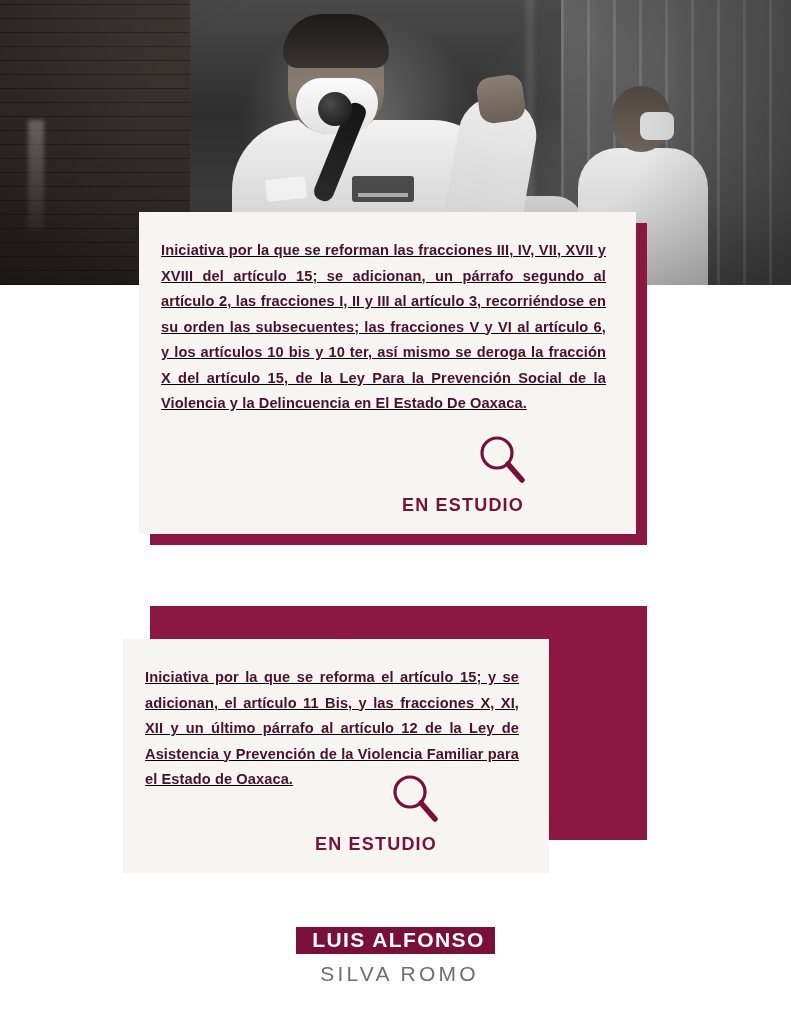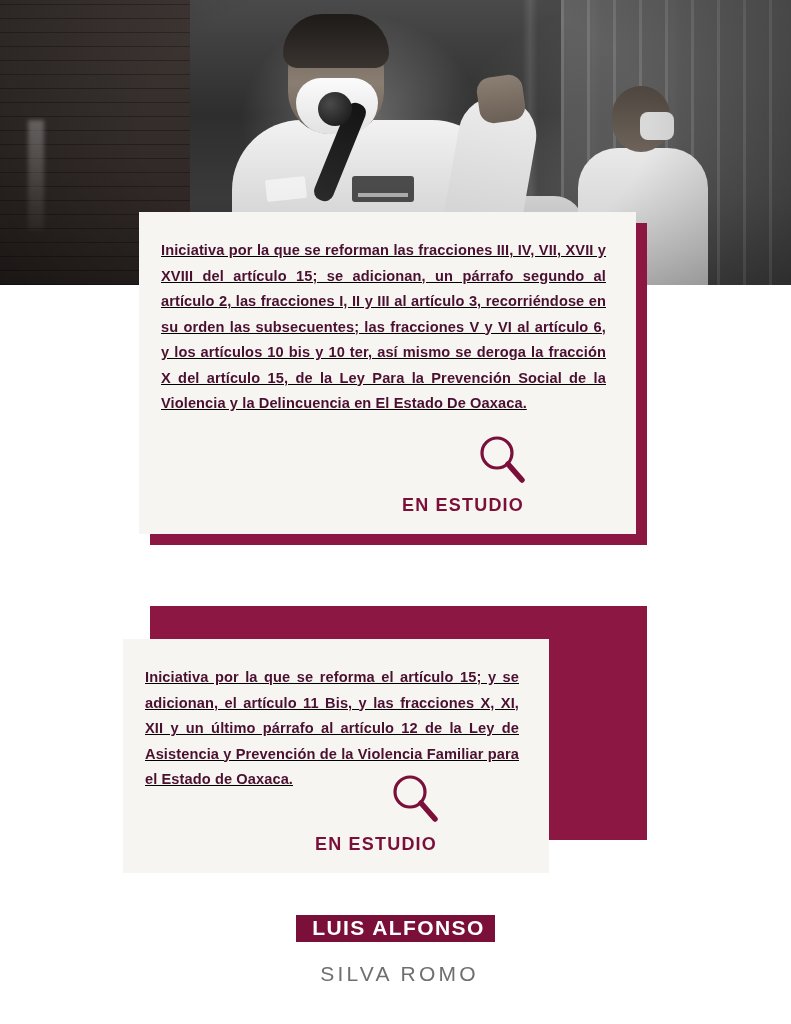--- a/index.html
+++ b/index.html
@@ -268,21 +268,21 @@
     font-weight: bold;
     letter-spacing: 1.4px;
     padding: 2px 10px 3px 16px;
     line-height: 22px;
   }
   .footer-name-2 {
     display: block;
     color: #6f6f6f;
     font-size: 21px;
     letter-spacing: 3.2px;
-    margin-top: 20px;
+    margin-top: 8px;
     line-height: 24px;
     padding-left: 8px;
   }
 </style>
 </head>
 <body>
 
 <div class="page">
 
   <div class="hero">

